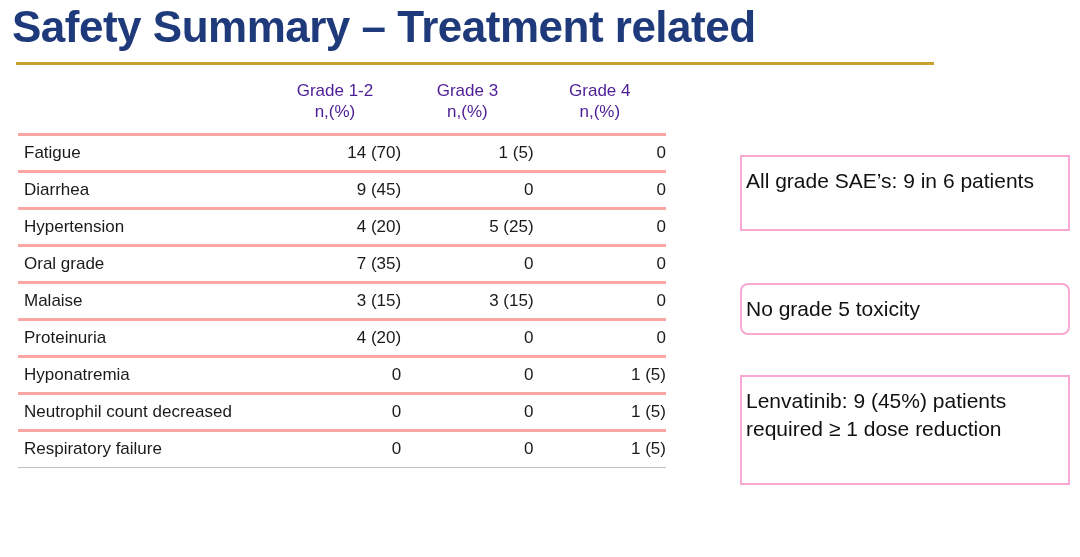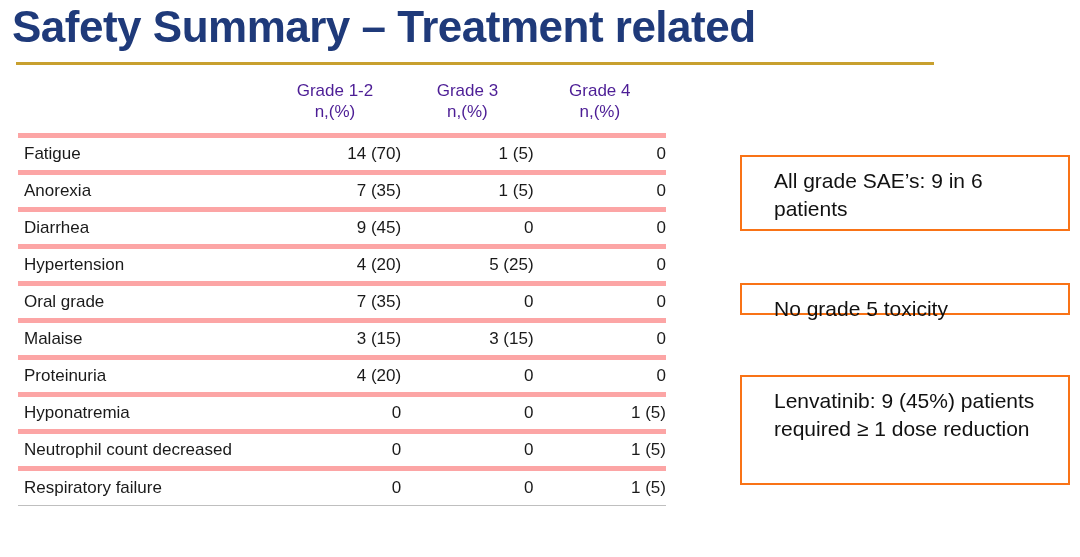--- a/index.html
+++ b/index.html
@@ -65,57 +65,58 @@
   table.ae thead th.col-name {
     width: 250px;
   }
   table.ae thead th.col-grade {
     width: 132px;
   }
   table.ae tbody tr {
     height: 37px;
   }
   table.ae tbody td {
-    border-top: 5px solid #fca5a5;
+    border-top: 3px solid #fca5a5;
     font-size: 17px;
     color: #1a1a1a;
   }
   table.ae tbody tr:last-child td {
     border-bottom: 1px solid #bfbfbf;
   }
   table.ae tbody td.name {
     text-align: left;
     padding-left: 6px;
   }
   table.ae tbody td.val {
     text-align: right;
   }
 
   
   .callout {
     position: absolute;
-    border: 2px solid #f97316;
+    border: 2px solid #f9a8d4;
     background: #ffffff;
     box-sizing: border-box;
     font-size: 21px;
     line-height: 1.35;
     color: #111111;
-    padding: 10px 12px 10px 32px;
+    padding: 10px 12px 10px 4px;
   }
   #callout-0 {
     left: 740px;
     top: 155px;
     width: 330px;
     height: 76px;
   }
   #callout-1 {
     left: 740px;
     top: 283px;
     width: 330px;
-    height: 32px;
+    height: 52px;
+    border-radius: 8px;
   }
   #callout-2 {
     left: 740px;
     top: 375px;
     width: 330px;
     height: 110px;
   }
 </style>
 </head>
 <body>
@@ -148,26 +149,20 @@
         </tr>
       </thead>
       <tbody>
         <tr>
           <td class="name">Fatigue</td>
           <td class="val">14 (70)</td>
           <td class="val">1 (5)</td>
           <td class="val">0</td>
         </tr>
         <tr>
-          <td class="name">Anorexia</td>
-          <td class="val">7 (35)</td>
-          <td class="val">1 (5)</td>
-          <td class="val">0</td>
-        </tr>
-        <tr>
           <td class="name">Diarrhea</td>
           <td class="val">9 (45)</td>
           <td class="val">0</td>
           <td class="val">0</td>
         </tr>
         <tr>
           <td class="name">Hypertension</td>
           <td class="val">4 (20)</td>
           <td class="val">5 (25)</td>
           <td class="val">0</td>

